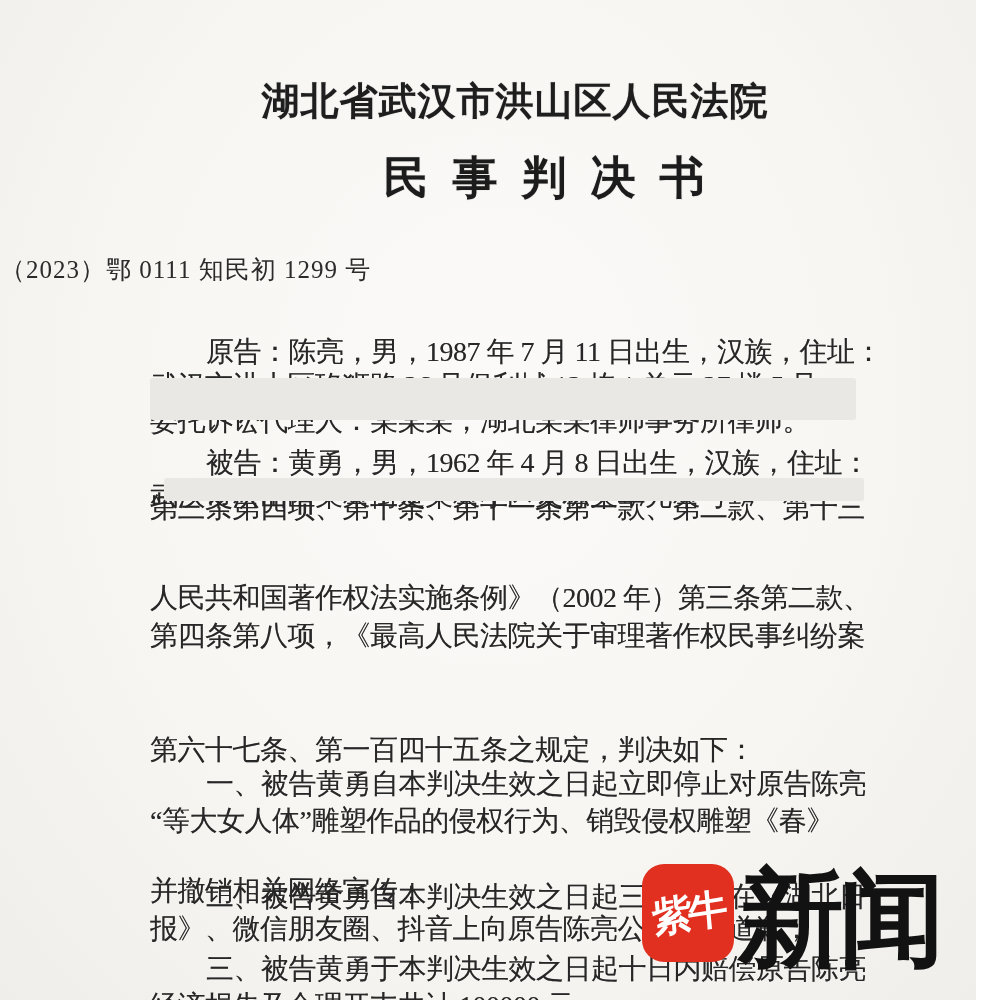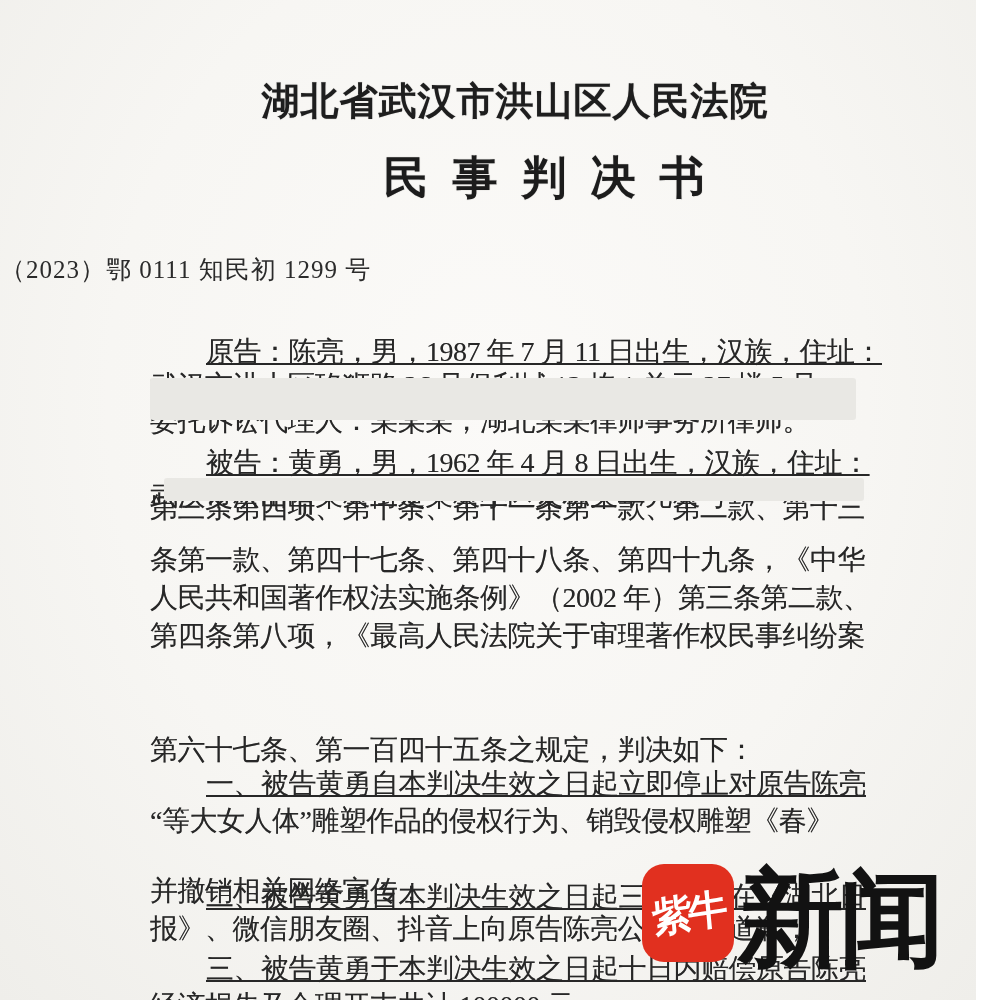--- a/index.html
+++ b/index.html
@@ -31,21 +31,21 @@
     color:#2b2b2b;
   }
   .doc-line{
     position:absolute;left:150px;width:730px;
     font-size:28px;letter-spacing:-0.5px;
     white-space:nowrap;
     color:#272727;
     text-shadow:0 0 0.6px rgba(40,40,40,.45);
     z-index:1;
   }
-  .doc-line.indent{text-indent:56px;text-decoration:underline;}
+  .doc-line.indent{text-indent:56px;}
   .redaction-box{
     position:absolute;
     background:#e9e8e4;
     border-radius:3px;
     z-index:2;
   }
   .redaction-box.box-1{left:150px;top:378px;width:706px;height:42px;}
   .redaction-box.box-2{left:164px;top:478px;width:700px;height:23px;}
   .watermark{position:absolute;z-index:3;}
   .ziniu-logo{
@@ -80,21 +80,20 @@
   <div class="doc-title">民事判决书</div>
 
   <div class="case-number">（2023）鄂 0111 知民初 1299 号</div>
 
   <div class="doc-line indent" style="top:333px">原告：陈亮，男，1987 年 7 月 11 日出生，汉族，住址：</div>
   <div class="doc-line" style="top:367px">武汉市洪山区珞狮路 26 号保利城 13 栋 1 单元 27 楼 5 号</div>
   <div class="doc-line" style="top:402px">委托诉讼代理人：某某某，湖北某某律师事务所律师。</div>
   <div class="doc-line indent" style="top:444px">被告：黄勇，男，1962 年 4 月 8 日出生，汉族，住址：</div>
   <div class="doc-line" style="top:477px">武汉市洪山区某某街道某某小区某栋某单元某号</div>
   <div class="doc-line" style="top:489px">第三条第四项、第十条、第十一条第一款、第二款、第十三</div>
-  <div class="doc-line" style="top:541px">条第一款、第四十七条、第四十八条、第四十九条，《中华</div>
   <div class="doc-line" style="top:579px">人民共和国著作权法实施条例》（2002 年）第三条第二款、</div>
   <div class="doc-line" style="top:617px">第四条第八项，《最高人民法院关于审理著作权民事纠纷案</div>
   <div class="doc-line" style="top:731px">第六十七条、第一百四十五条之规定，判决如下：</div>
   <div class="doc-line indent" style="top:765px">一、被告黄勇自本判决生效之日起立即停止对原告陈亮</div>
   <div class="doc-line" style="top:802px">“等大女人体”雕塑作品的侵权行为、销毁侵权雕塑《春》</div>
   <div class="doc-line" style="top:872px">并撤销相关网络宣传；</div>
   <div class="doc-line indent" style="top:878px">二、被告黄勇自本判决生效之日起三十日内在《湖北日</div>
   <div class="doc-line" style="top:910px">报》、微信朋友圈、抖音上向原告陈亮公开赔礼道歉；</div>
   <div class="doc-line indent" style="top:950px">三、被告黄勇于本判决生效之日起十日内赔偿原告陈亮</div>
   <div class="doc-line" style="top:987px">经济损失及合理开支共计 100000 元</div>

